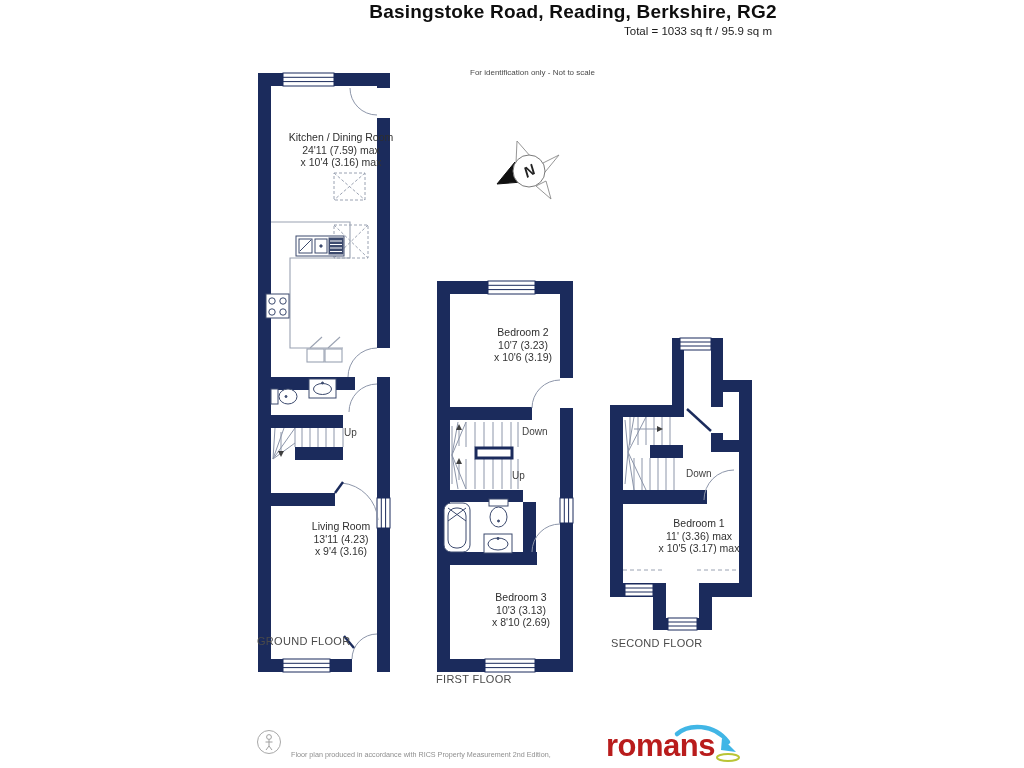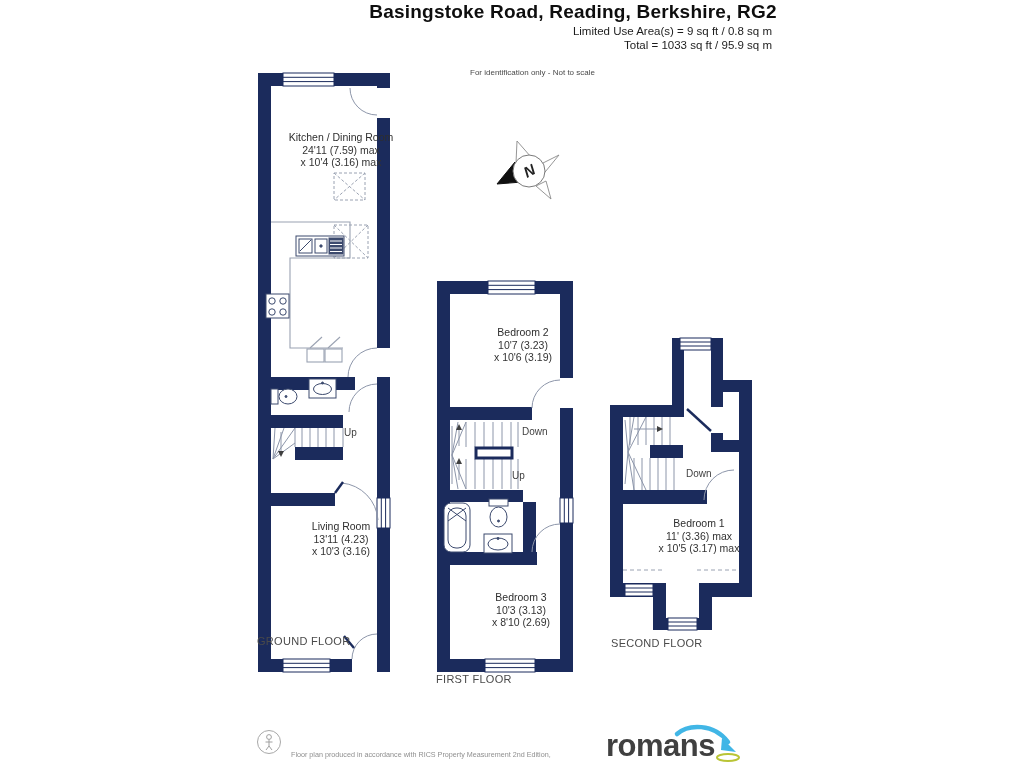--- a/index.html
+++ b/index.html
@@ -25,36 +25,35 @@
   .room-label{text-align:center;color:#333;font-size:10.5px;line-height:12.5px;transform:translateX(-50%);white-space:nowrap;padding-left:36px;}
   .room-label .rname{color:#2e2e2e;}
   .stair-label{font-size:10px;color:#3f3f3f;white-space:nowrap;}
   .caption{font-size:11px;font-weight:normal;color:#4a4a4a;letter-spacing:0.3px;white-space:nowrap;}
   
   .disclaimer{
     left:291px;top:731px;width:330px;font-size:7.2px;line-height:9.3px;
     color:#8f8f8f;white-space:pre-wrap;
   }
   .logo-text{
-    left:606px;top:727px;font-size:31px;font-weight:bold;color:#404040;
+    left:606px;top:727px;font-size:31px;font-weight:bold;color:#b91c1c;
     letter-spacing:-0.5px;line-height:38px;
   }
   .compass-n{
     left:519px;top:162px;width:22px;height:20px;text-align:center;
     font-size:15px;font-weight:bold;font-style:italic;color:#222;
     transform:rotate(-28deg);
   }
   svg{position:absolute;overflow:visible;}
 </style>
 </head>
 <body>
 
 <div class="abs title">Basingstoke Road, Reading, Berkshire, RG2</div>
 <div class="abs area-block">
-  <div>Limited Use Area(s) = 9 sq ft / 0.8 sq m</div>
   <div>Total = 1033 sq ft / 95.9 sq m</div>
 </div>
 <div class="abs scale-note">For identification only - Not to scale</div>
 
 <svg style="left:480px;top:128px" width="100" height="92" viewBox="480 128 100 92">
   <g stroke="#8a8a8a" stroke-width="0.9" fill="#ffffff">
     <path d="M517,141 L531,157 L516,163 Z"></path>
     <path d="M559,155 L543,163 L541,177 Z"></path>
     <path d="M551,199 L536,186 L546,181 Z"></path>
   </g>
@@ -310,21 +309,21 @@
 </svg>
 
 <div class="abs room-label" style="left:323px;top:131px">
   <div class="rname">Kitchen / Dining Room</div>
   <div>24'11 (7.59) max</div>
   <div>x 10'4 (3.16) max</div>
 </div>
 <div class="abs room-label" style="left:323px;top:520px">
   <div class="rname">Living Room</div>
   <div>13'11 (4.23)</div>
-  <div>x 10'3 (3.16)</div>
+  <div>x 9'4 (3.16)</div>
 </div>
 <div class="abs room-label" style="left:505px;top:326px">
   <div class="rname">Bedroom 2</div>
   <div>10'7 (3.23)</div>
   <div>x 10'6 (3.19)</div>
 </div>
 <div class="abs room-label" style="left:503px;top:591px">
   <div class="rname">Bedroom 3</div>
   <div>10'3 (3.13)</div>
   <div>x 8'10 (2.69)</div>

